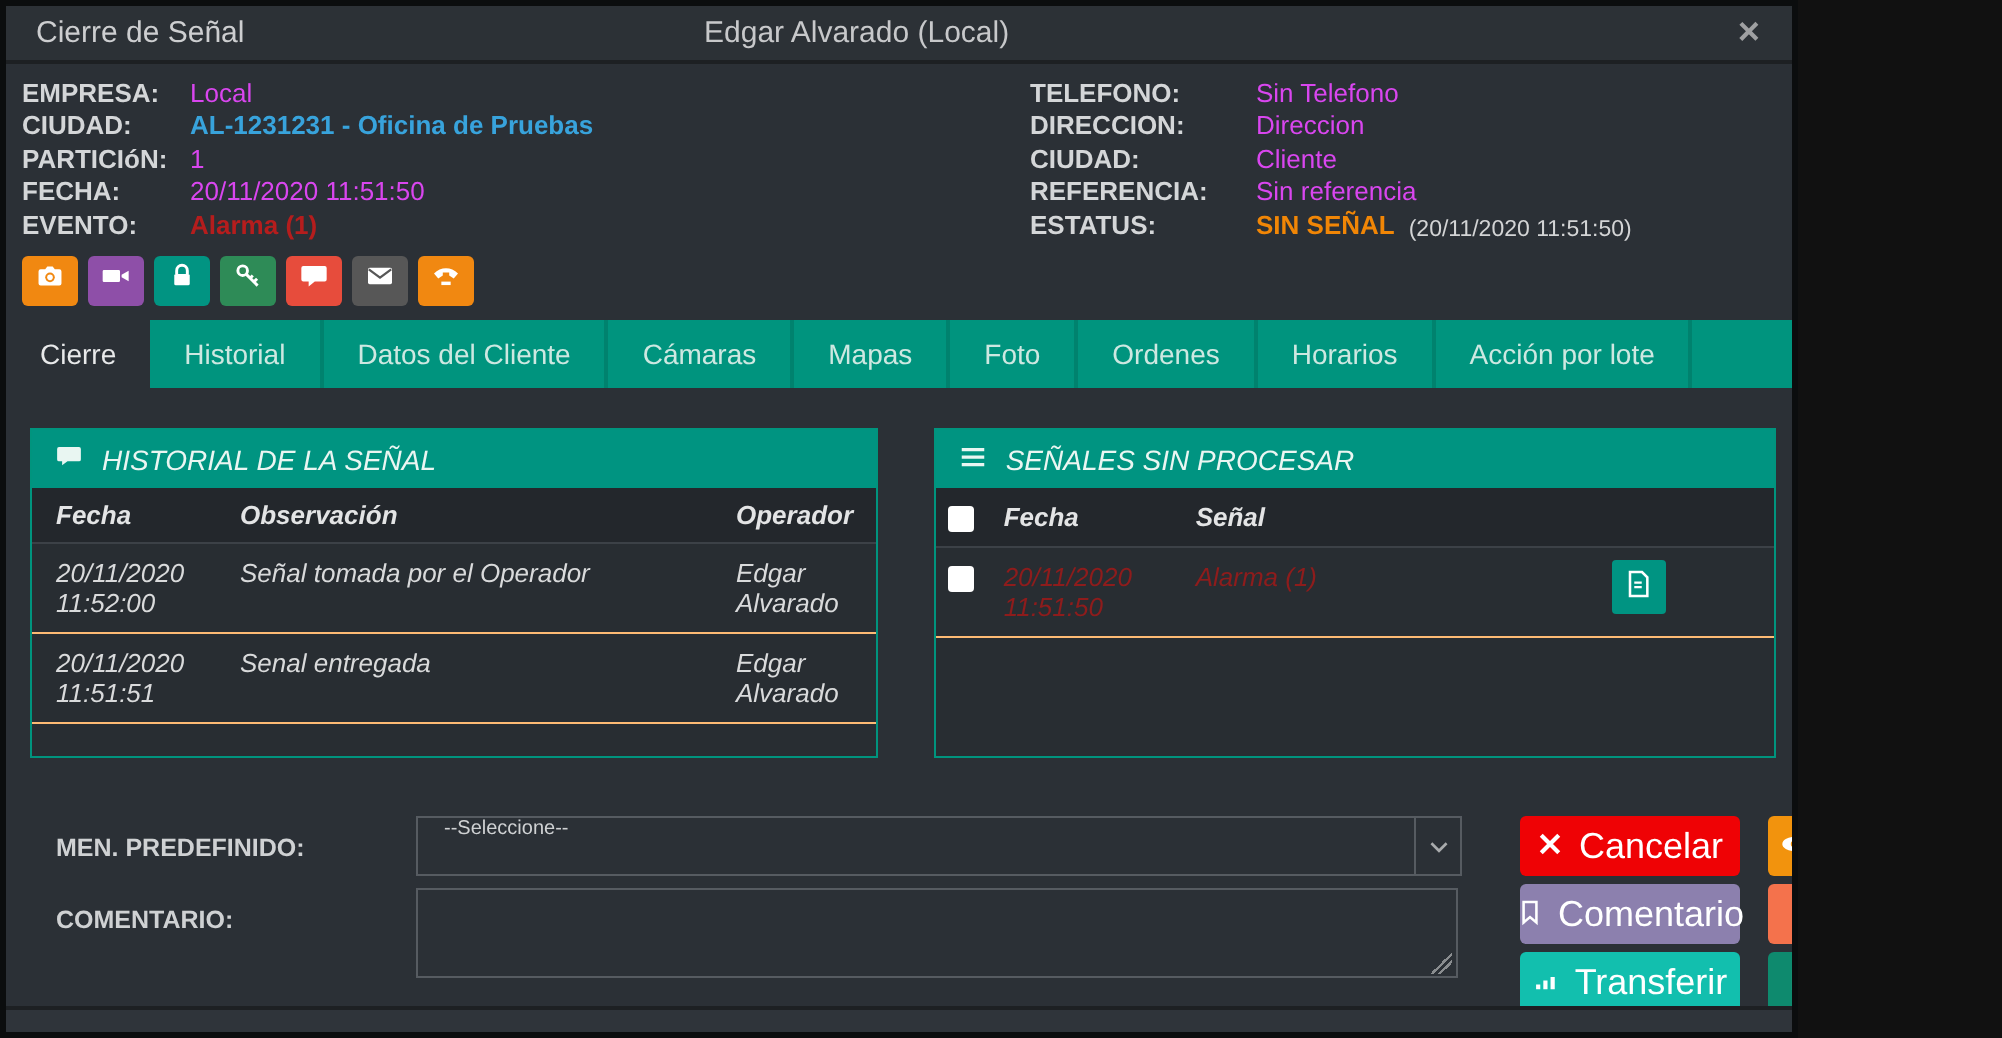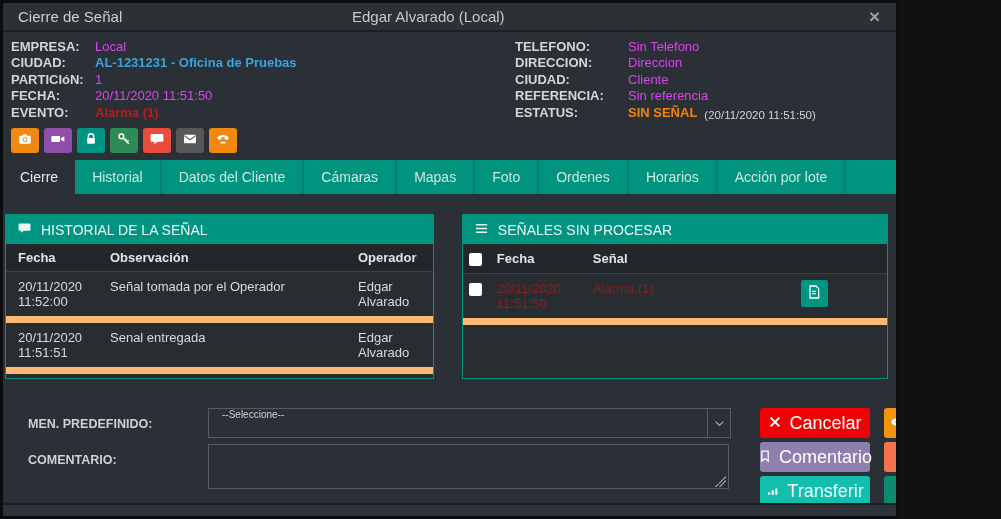--- a/index.html
+++ b/index.html
@@ -59,33 +59,33 @@
   .tab{
     display:flex; align-items:center; padding:0 17px; cursor:pointer;
     font-size:14px; color:#cde8e1; border-right:2px solid #00826e;
     white-space:nowrap;
   }
   .tab.active{ background:#2b3036; color:#e8e9ea; border-right:none; }
   .tab.active + .tab{ border-left:0; }
   .tabs .filler{ flex:1; }
 
   
-  .content{ display:flex; gap:28px; padding:20px 8px 0 2px; }
+  .content{ display:flex; gap:28px; padding:20px 8px 0 12px;font-style:italic; }
   .panel{ border:1px solid #00947e; height:165px; background:#282d32; }
   .panel.history{ width:480px; } .panel.signals{ width:477px; }
   .panel-header{
     height:29px; background:#009481; color:#eaf6f2; font-size:14px;
     display:flex; align-items:center; gap:9px; padding:0 11px;
   }
   .panel-header svg{ width:15px; height:15px; }
 
   .tbl-head,.tbl-row{ display:grid; align-items:start; font-size:13px; }
   .tbl-head{ background:#23272c; font-weight:bold; color:#e3e4e5;
     border-bottom:1px solid #3c4147; align-items:center; }
-  .tbl-row{ border-bottom:7px solid #fdba74; color:#d9dadb; }
+  .tbl-row{ border-bottom:1px solid #fdba74; color:#d9dadb; }
   .h-grid{ grid-template-columns:92px 248px 1fr; }
   .h-grid > div{ padding:7px 4px 7px 12px; }
   .tbl-head.h-grid > div{ padding-top:6px; padding-bottom:6px; }
   .s-grid{ grid-template-columns:28px 96px 208px 1fr; }
   .s-grid > div{ padding:7px 4px 7px 6px; }
   .red{ color:#8e1c1c; }
   .checkbox{
     width:13px; height:13px; background:#fff; border-radius:2px;
     margin:2px 0 0 6px; cursor:pointer;
   }

